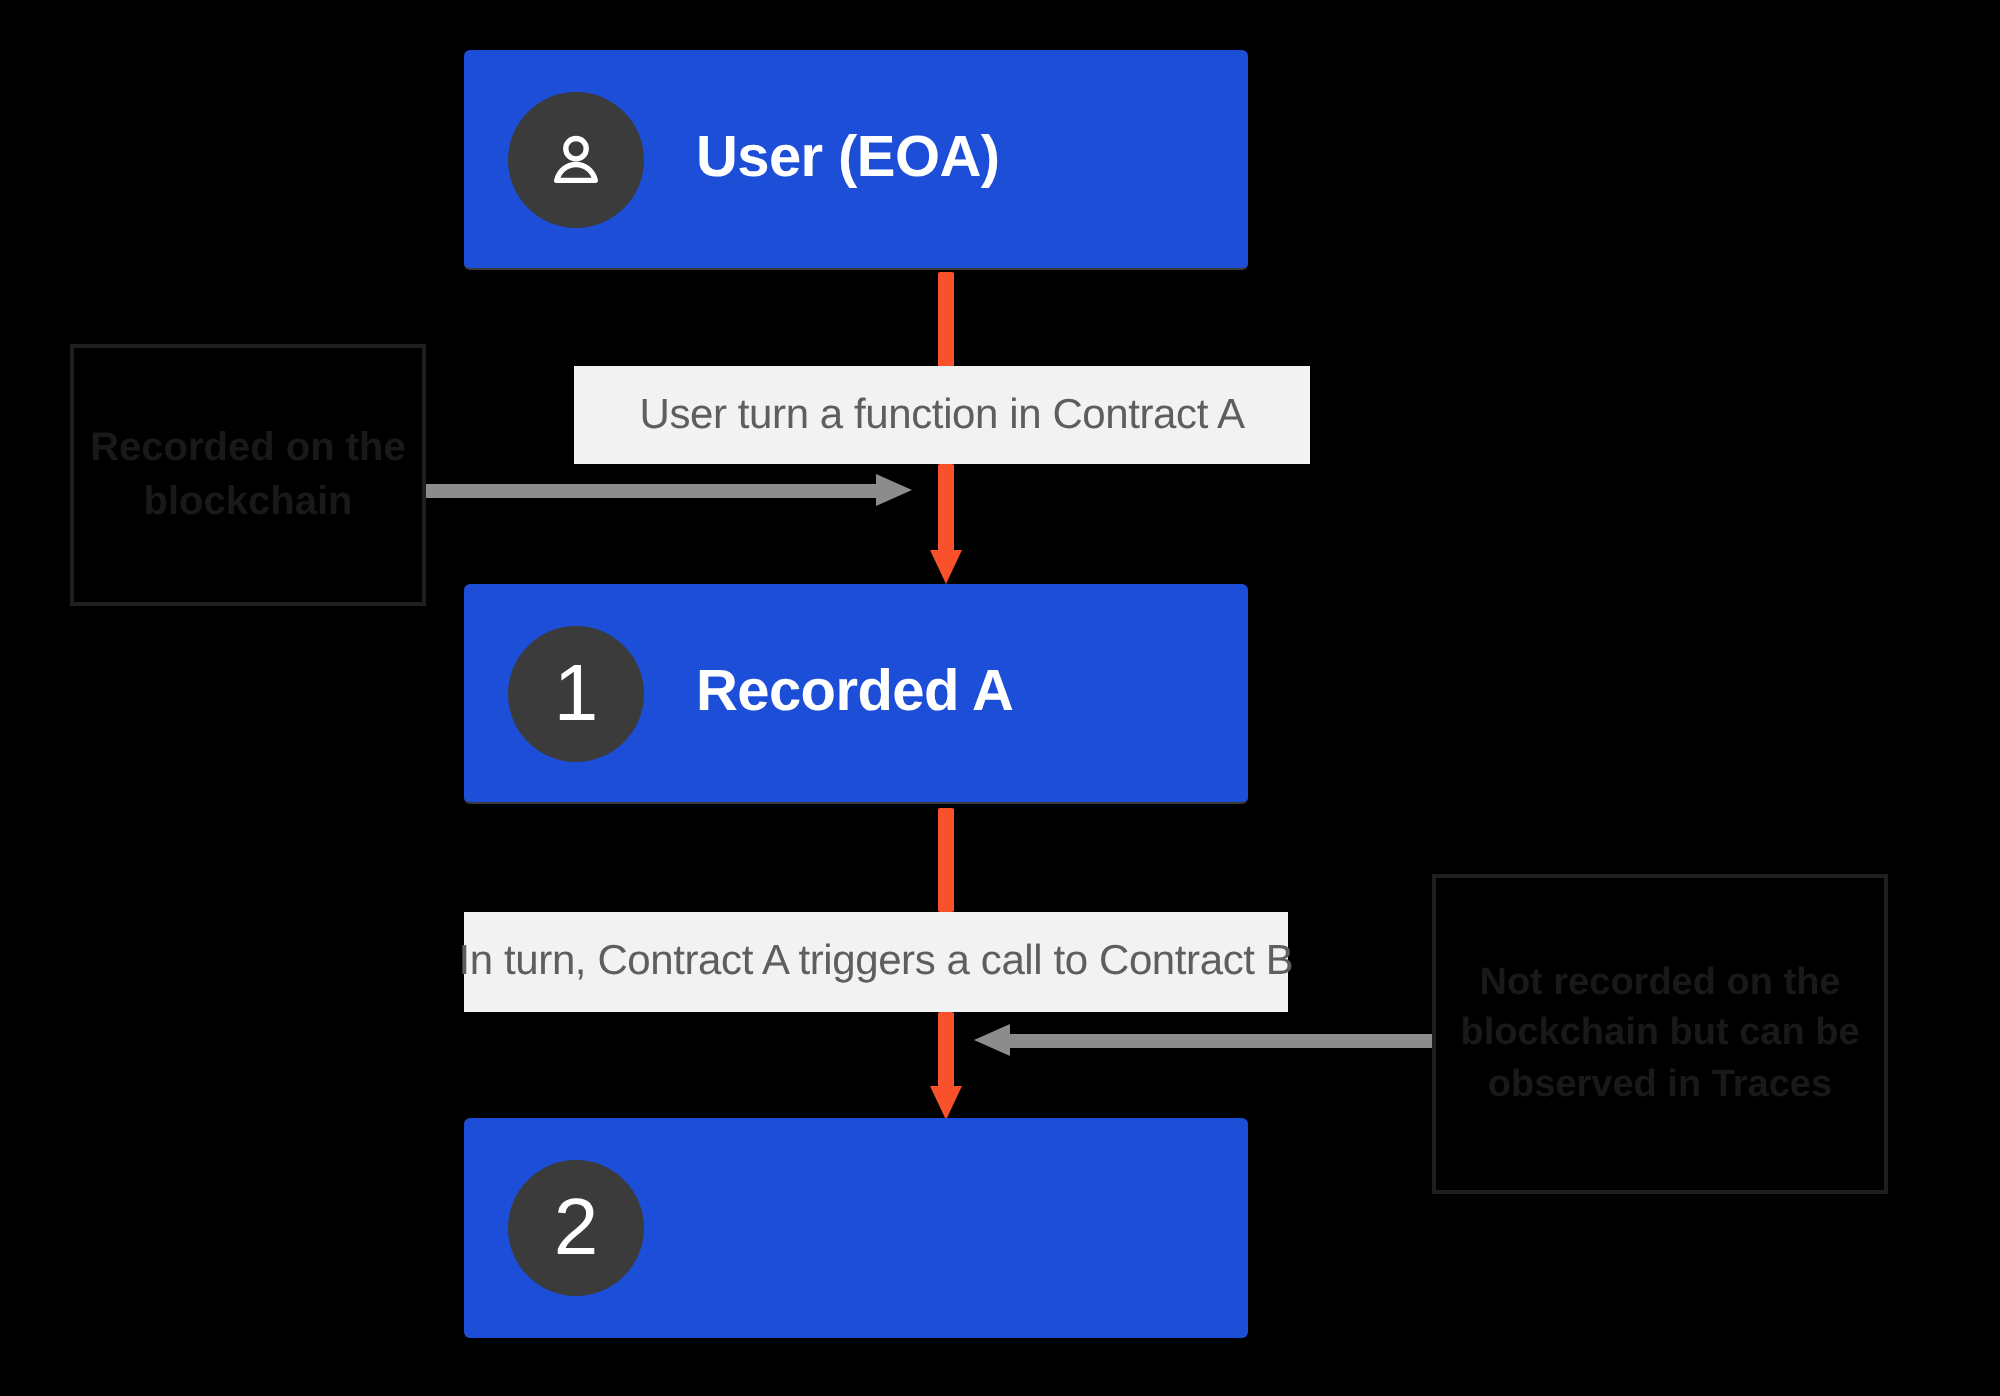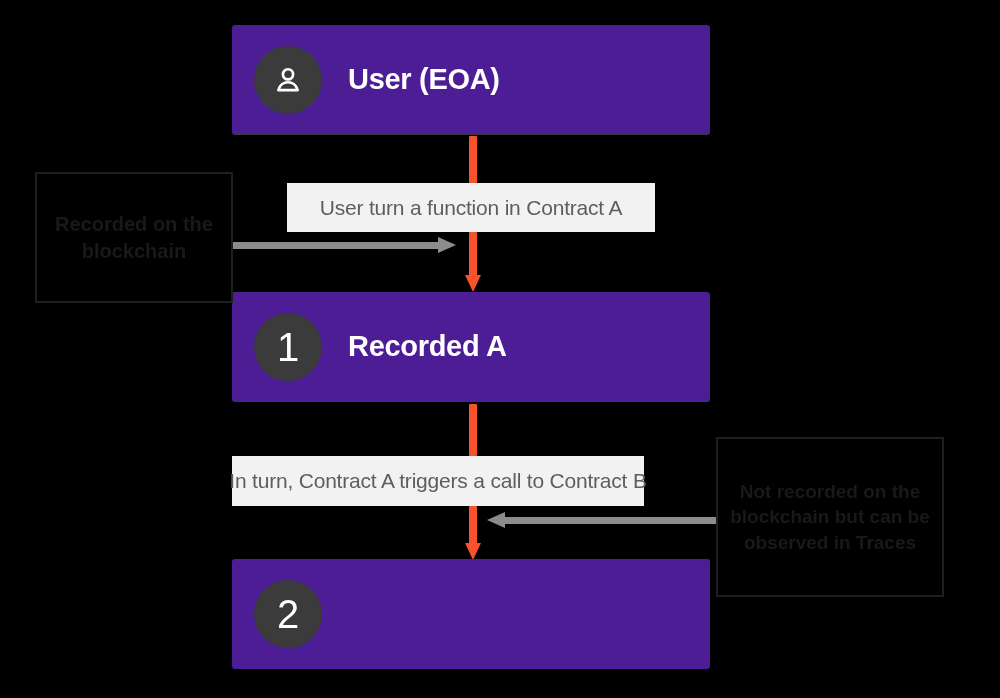--- a/index.html
+++ b/index.html
@@ -18,23 +18,23 @@
     position: relative;
     width: 1000px;
     height: 698px;
     background: #000000;
   }
 
   
   .node {
     position: absolute;
     left: 232px;
-    width: 478px;
+    width: 392px;
     height: 110px;
-    background: #4c1d95;
+    background: #1d4ed8;
     border-radius: 3px;
     display: flex;
     align-items: center;
     box-sizing: border-box;
     padding-left: 22px;
   }
   .node.has-rule {
     border-bottom: 1px solid #3a3a3a;
   }
   .node-badge {
@@ -130,21 +130,21 @@
     box-sizing: border-box;
     display: flex;
     align-items: center;
     justify-content: center;
     text-align: center;
     color: #191919;
     font-weight: 700;
     line-height: 1.32;
   }
   #annot-left {
-    left: 35px; top: 172px; width: 198px; height: 131px;
+    left: 35px; top: 172px; width: 178px; height: 131px;
     font-size: 20px;
     padding: 0 8px;
   }
   #annot-right {
     left: 716px; top: 437px; width: 228px; height: 160px;
     font-size: 19px;
     padding: 0 10px;
   }
 
   

